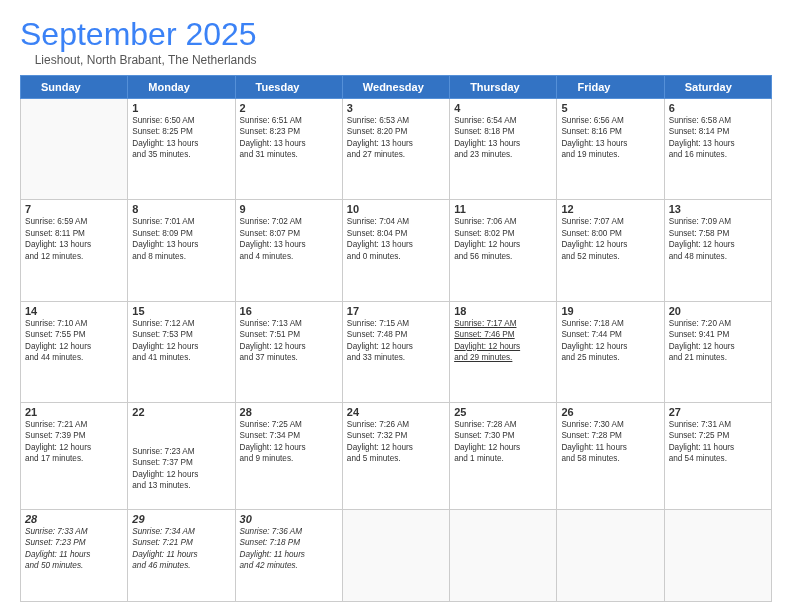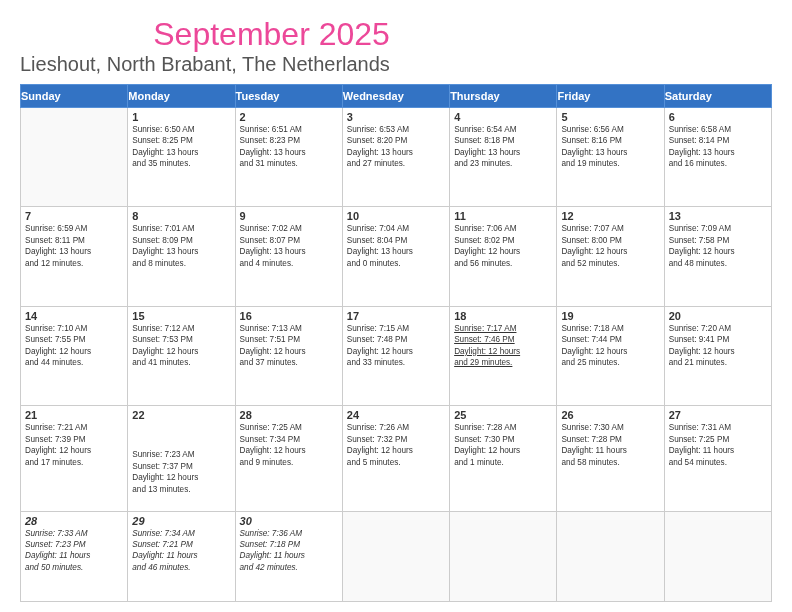--- a/index.html
+++ b/index.html
@@ -40,39 +40,39 @@
     .logo-icon {
       width: 28px;
       height: 28px;
     }
     .title-block {
       text-align: right;
     }
     .month-title {
       font-size: 32px;
       font-weight: normal;
-      color: #ec4899;
+      color: #3b82f6;
     }
     .location {
-      font-size: 20px;
+      font-size: 12px;
       color: #555;
     }
     .calendar {
       flex: 1;
       border: 1px solid #ccc;
       border-collapse: collapse;
       width: 100%;
       table-layout: fixed;
     }
     .calendar thead tr th {
       background: #3373c4;
       color: #fff;
       font-size: 11px;
       font-weight: bold;
-      padding: 5px 0;
+      padding: 5px 20px;
       border: 1px solid #5590d8;
       text-align: left;
     }
     .calendar tbody tr td {
       border: 1px solid #ccc;
       vertical-align: top;
       padding: 3px 4px;
       font-size: 8.5px;
       color: #333;
       height: 88px;

